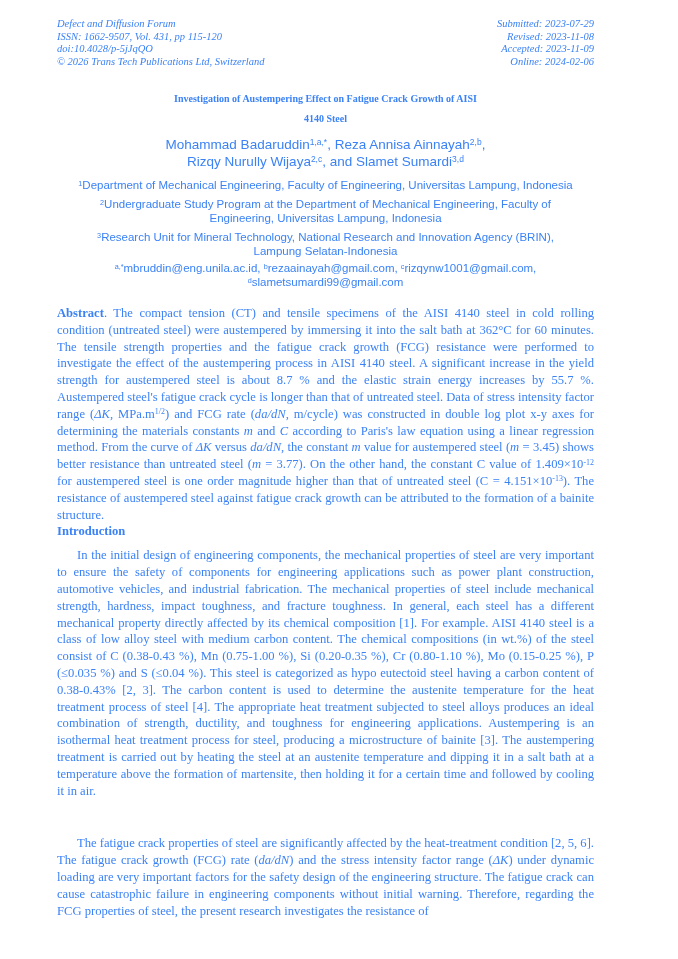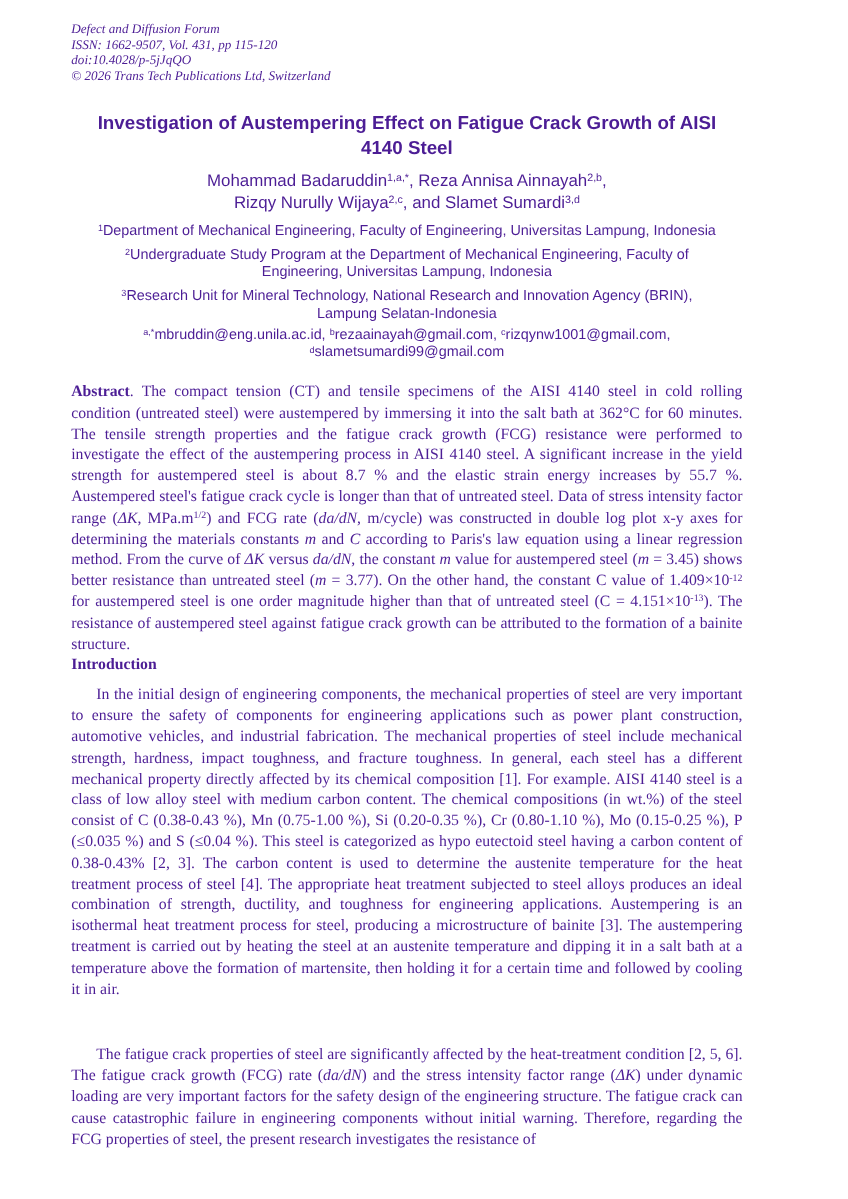--- a/index.html
+++ b/index.html
@@ -2,35 +2,35 @@
 <html><head>
 <meta charset="utf-8">
 <style>
   html,body{margin:0;padding:0;background:#ffffff;}
   .page{
     position:relative;
     width:650px;height:959px;
     box-sizing:border-box;
     padding:18px 56px 0 57px;
     background:#ffffff;
-    color:#4c1d95;
+    color:#3b82f6;
     font-family:"Liberation Serif", serif;
     overflow:hidden;
   }
   sup{font-size:0.63em;line-height:0;vertical-align:baseline;position:relative;top:-0.45em;}
   
   .jheader{display:flex;justify-content:space-between;
     font-family:"Liberation Serif", serif;font-style:italic;
     font-size:10.5px;line-height:12.5px;}
   .jheader .right{text-align:right;}
   
   .paper-title{
     margin-top:21px;text-align:center;
-    font-family:Liberation Sans, sans-serif;
-    font-weight:bold;font-size:15px;line-height:20px;
+    font-family:Liberation Serif, serif;
+    font-weight:bold;font-size:10px;line-height:20px;
   }
   .authors{
     margin-top:7px;text-align:center;
     font-family:"Liberation Sans", sans-serif;
     font-size:13.5px;line-height:17px;
   }
   .aff-block{margin-top:8px;}
   .affiliation, .emails{
     text-align:center;
     font-family:"Liberation Sans", sans-serif;
@@ -63,20 +63,26 @@
 
 <div class="page">
 
   <div class="jheader">
     <div class="left">
       <div>Defect and Diffusion Forum</div>
       <div>ISSN: 1662-9507, Vol. 431, pp 115-120</div>
       <div>doi:10.4028/p-5jJqQO</div>
       <div>© 2026 Trans Tech Publications Ltd, Switzerland</div>
     </div>
+    <div class="right">
+      <div>Submitted: 2023-07-29</div>
+      <div>Revised: 2023-11-08</div>
+      <div>Accepted: 2023-11-09</div>
+      <div>Online: 2024-02-06</div>
+    </div>
   </div>
 
   <div class="paper-title">Investigation of Austempering Effect on Fatigue Crack Growth of AISI<br>4140 Steel</div>
 
   <div class="authors">Mohammad Badaruddin<sup>1,a,*</sup>, Reza Annisa Ainnayah<sup>2,b</sup>,<br>Rizqy Nurully Wijaya<sup>2,c</sup>, and Slamet Sumardi<sup>3,d</sup></div>
 
   <div class="aff-block">
     <p class="affiliation"><sup>1</sup>Department of Mechanical Engineering, Faculty of Engineering, Universitas Lampung, Indonesia</p>
     <p class="affiliation"><sup>2</sup>Undergraduate Study Program at the Department of Mechanical Engineering, Faculty of<br>Engineering, Universitas Lampung, Indonesia</p>
     <p class="affiliation"><sup>3</sup>Research Unit for Mineral Technology, National Research and Innovation Agency (BRIN),<br>Lampung Selatan-Indonesia</p>

